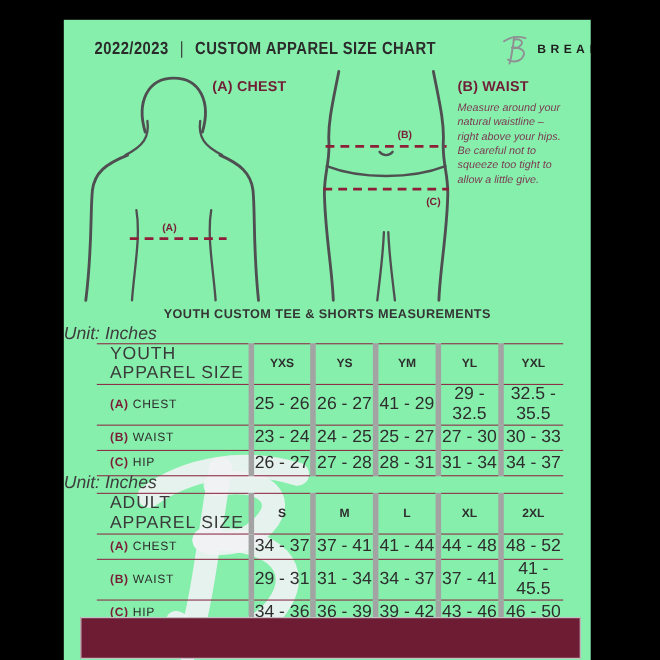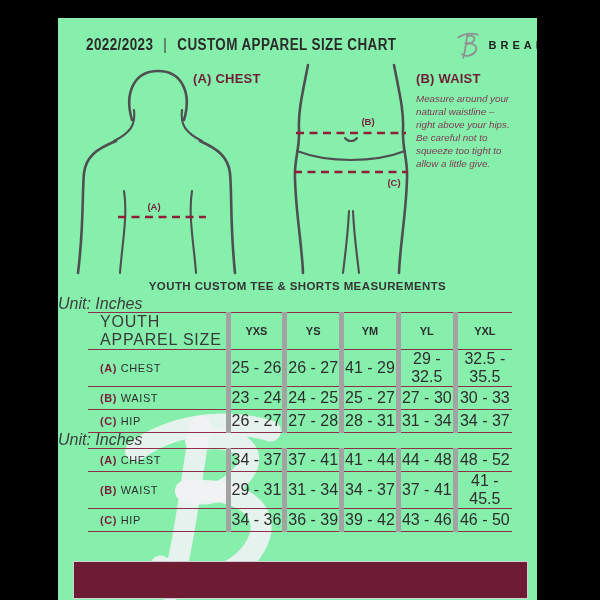--- a/index.html
+++ b/index.html
@@ -204,20 +204,28 @@
   <table class="sizes adult">
     <colgroup>
         <col class="c0">
         <col>
         <col>
         <col>
         <col>
         <col>
       </colgroup>
     <tbody>
+        <tr>
+      <th class="lbl">ADULT APPAREL SIZE</th>
+      <th>S</th>
+      <th>M</th>
+      <th>L</th>
+      <th>XL</th>
+      <th>2XL</th>
+    </tr>
     <tr>
       <td class="lbl"><span class="key">(A)</span> <span>CHEST</span></td>
       <td>34 - 37</td>
       <td>37 - 41</td>
       <td>41 - 44</td>
       <td>44 - 48</td>
       <td>48 - 52</td>
     </tr>
     <tr>
       <td class="lbl"><span class="key">(B)</span> <span>WAIST</span></td>

